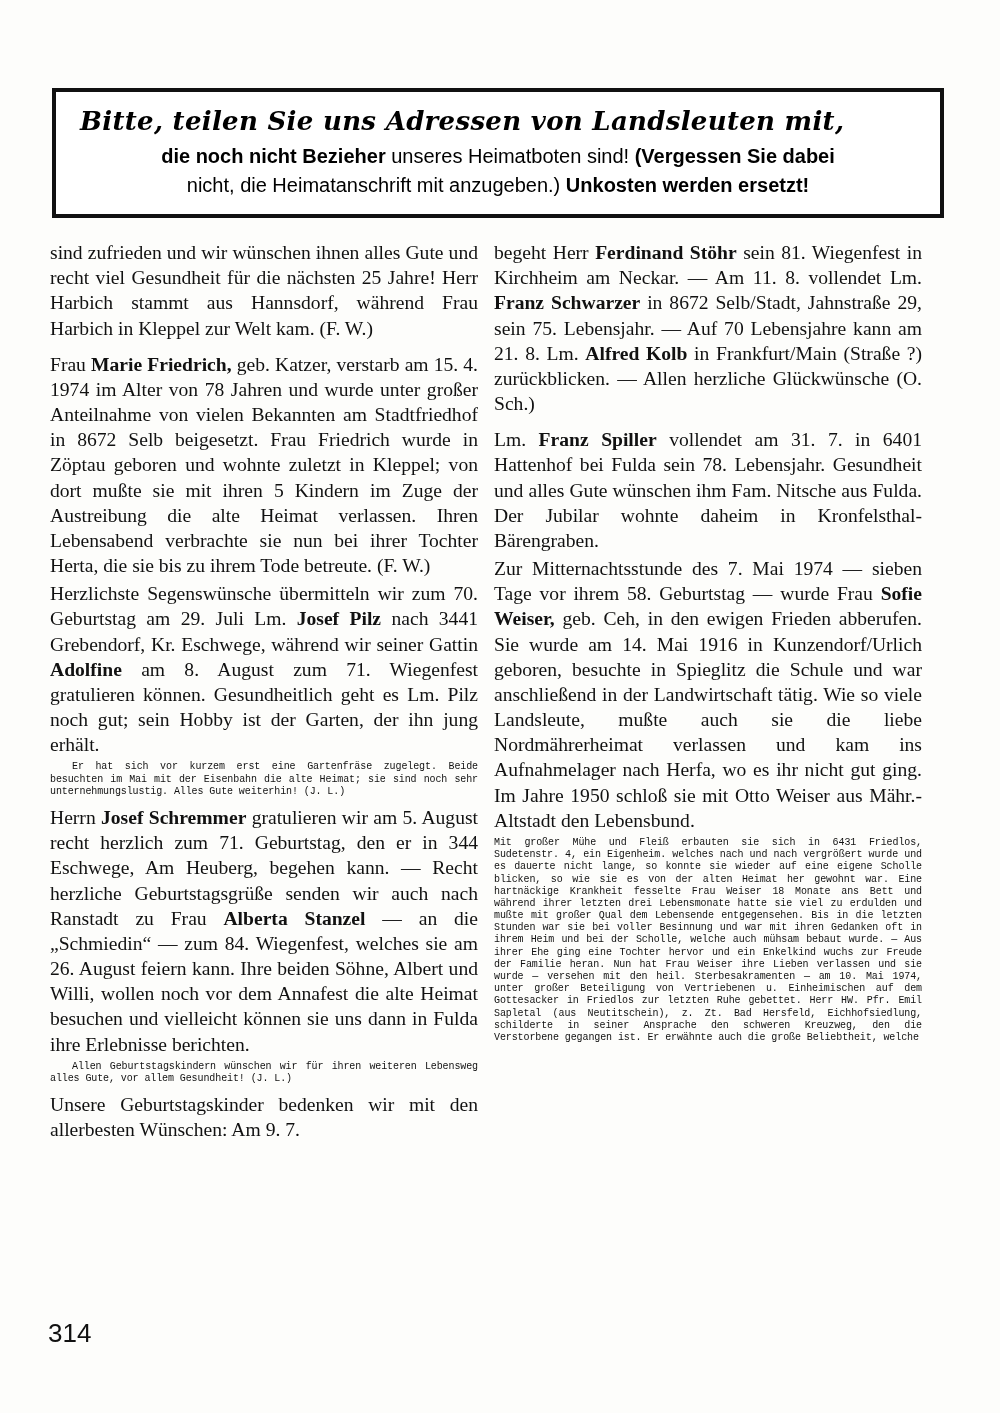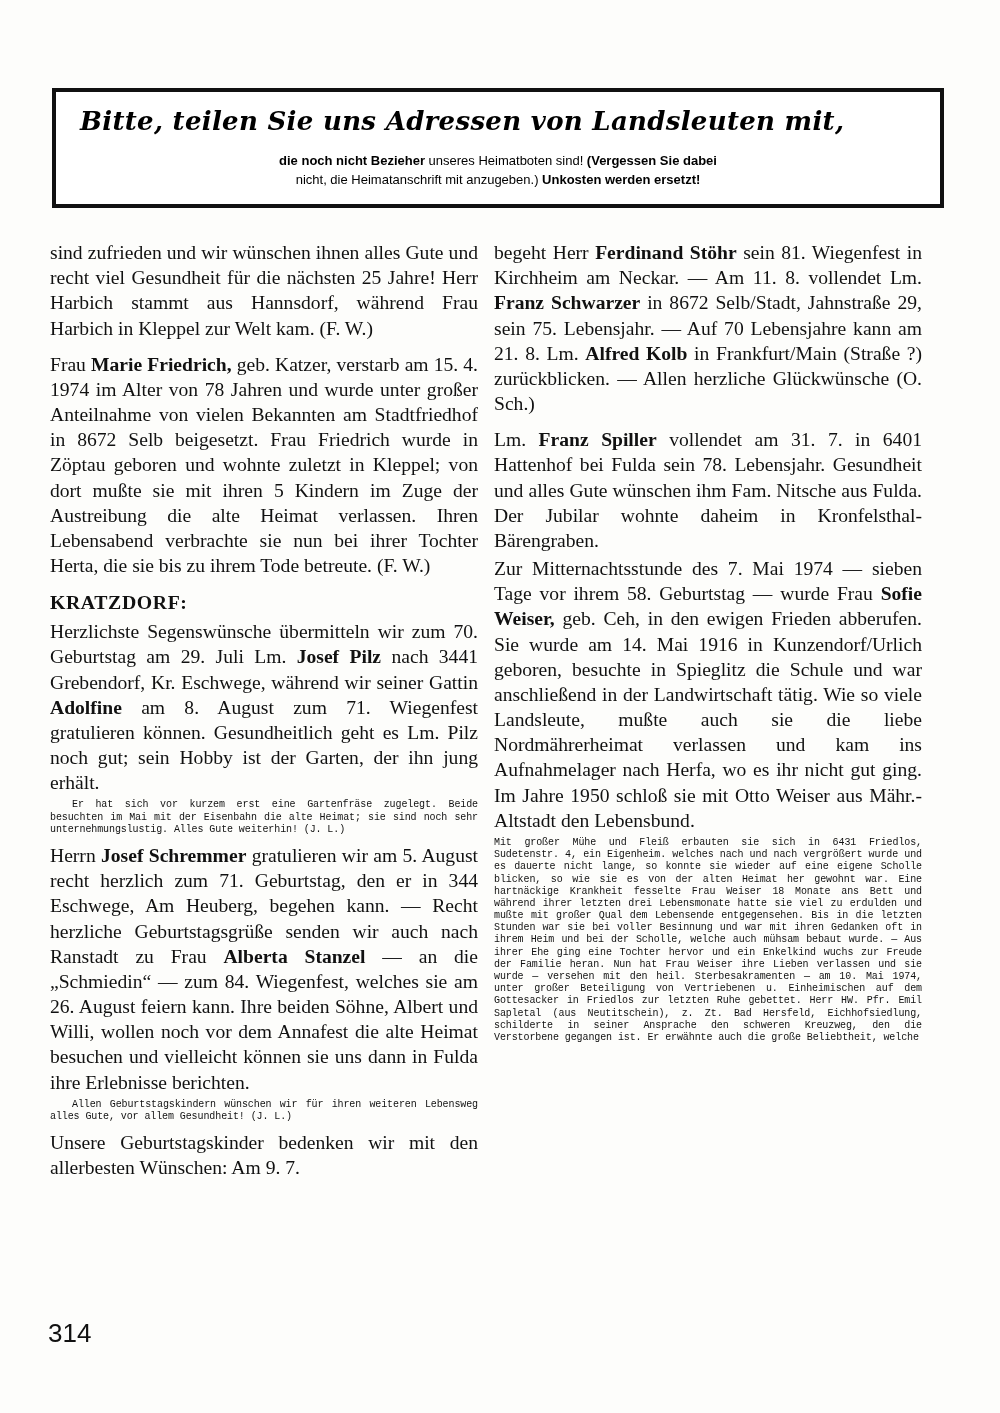--- a/index.html
+++ b/index.html
@@ -33,26 +33,26 @@
     box-sizing: border-box;
     padding: 12px 18px 14px 18px;
     background: #fff;
   }
   .headline-title {
     font-family: "DejaVu Serif", serif;
     font-style: italic;
     font-weight: bold;
     font-size: 26px;
     letter-spacing: 0.3px;
-    margin: 2px 0 16px 6px;
+    margin: 2px 0 6px 6px;
     color: #000;
   }
   .headline-sub {
     font-family: "Liberation Sans", sans-serif;
-    font-size: 13px;
+    font-size: 20px;
     text-align: center;
     line-height: 1.45;
     color: #000;
     padding: 0 24px;
   }
   .headline-sub b { font-weight: bold; }
 
   
   .columns {
     position: absolute;
@@ -125,21 +125,20 @@
   </div>
 
   <div class="columns">
 
     <div class="col col-left">
 
       <p class="body-text">sind zufrieden und wir wünschen ihnen alles Gute und recht viel Gesundheit für die nächsten 25 Jahre! Herr Harbich stammt aus Hannsdorf, während Frau Harbich in Kleppel zur Welt kam. (F. W.)</p>
 
       <p class="body-text gap"><span>Frau </span><b class="nm">Marie Friedrich,</b><span> geb. Katzer, verstarb am 15. 4. 1974 im Alter von 78 Jahren und wurde unter großer Anteilnahme von vielen Bekannten am Stadtfriedhof in 8672 Selb beigesetzt. Frau Friedrich wurde in Zöptau geboren und wohnte zuletzt in Kleppel; von dort mußte sie mit ihren 5 Kindern im Zuge der Austreibung die alte Heimat verlassen. Ihren Lebensabend verbrachte sie nun bei ihrer Tochter Herta, die sie bis zu ihrem Tode betreute. (F. W.)</span></p>
 
-      <p class="section-head">KRATZDORF:</p>
 
       <p class="body-text"><span>Herzlichste Segenswünsche übermitteln wir zum 70. Geburtstag am 29. Juli Lm. </span><b class="nm">Josef Pilz</b><span> nach 3441 Grebendorf, Kr. Eschwege, während wir seiner Gattin </span><b class="nm">Adolfine</b><span> am 8. August zum 71. Wiegenfest gratulieren können. Gesundheitlich geht es Lm. Pilz noch gut; sein Hobby ist der Garten, der ihn jung erhält.</span></p>
 
       <p class="small-text indent">Er hat sich vor kurzem erst eine Gartenfräse zugelegt. Beide besuchten im Mai mit der Eisenbahn die alte Heimat; sie sind noch sehr unternehmungslustig. Alles Gute weiterhin! (J. L.)</p>
 
       <p class="body-text"><span>Herrn </span><b class="nm">Josef Schremmer</b><span> gratulieren wir am 5. August recht herzlich zum 71. Geburtstag, den er in 344 Eschwege, Am Heuberg, begehen kann. — Recht herzliche Geburtstagsgrüße senden wir auch nach Ranstadt zu Frau </span><b class="nm">Alberta Stanzel</b><span> — an die „Schmiedin“ — zum 84. Wiegenfest, welches sie am 26. August feiern kann. Ihre beiden Söhne, Albert und Willi, wollen noch vor dem Annafest die alte Heimat besuchen und vielleicht können sie uns dann in Fulda ihre Erlebnisse berichten.</span></p>
 
       <p class="small-text indent">Allen Geburtstagskindern wünschen wir für ihren weiteren Lebensweg alles Gute, vor allem Gesundheit! (J. L.)</p>
 
 

